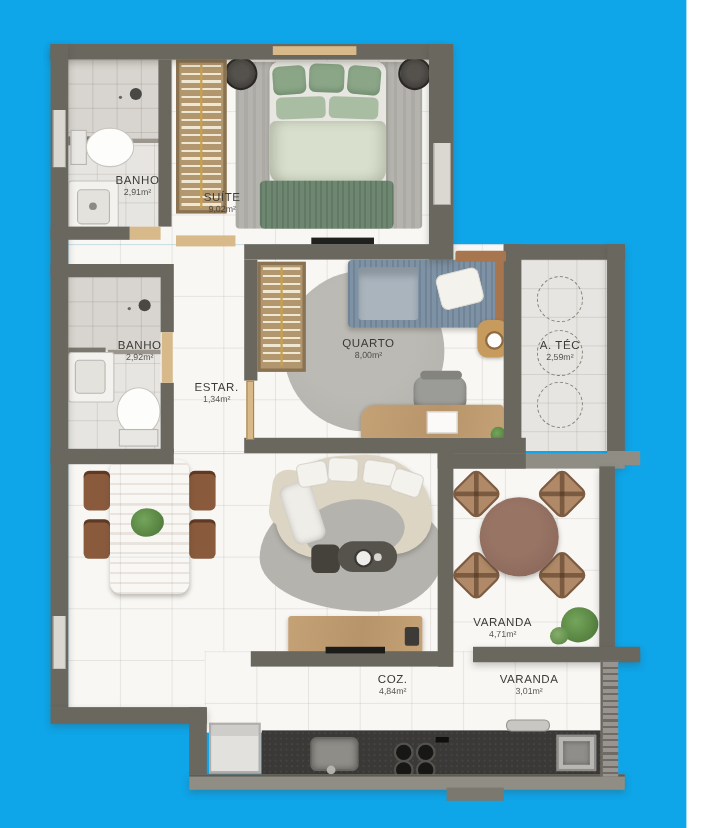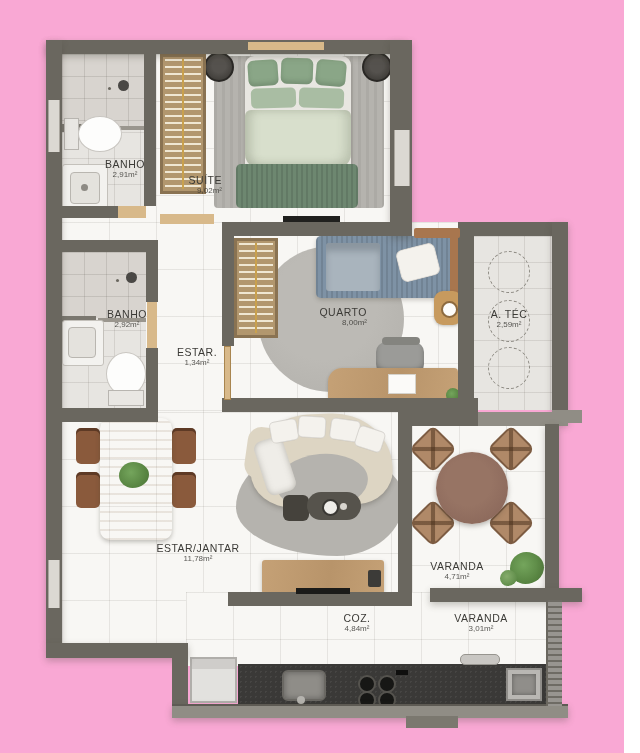--- a/index.html
+++ b/index.html
@@ -1,16 +1,16 @@
 <!DOCTYPE html>
 <html style="--wall: #6a675f; --wall_light: #908d85; --floor: #f8f7f4; --bath_floor: #e7e5e1; --wood: #c5a176; --wood_light: #d8b98a; --wood_dark: #a8764e; --rug: #b5b3ae; --bed_green: #6d8770; --pillow_green: #8aa687; --bed_blue: #7e92a5; --sofa: #ddd5c3; --chair_brown: #8a5a3c; --counter: #3a3937; --table_brown: #8a675a; --plant: #55813f; --text: #3b3a36;"><head>
 <meta charset="utf-8">
 <style>
   html,body{margin:0;padding:0;background:#ffffff;}
-  #stage{position:relative;width:624px;height:753px;background:#f9a8d4;overflow:hidden;
+  #stage{position:relative;width:624px;height:753px;background:#0ea5e9;overflow:hidden;
          font-family:"Liberation Sans",sans-serif;}
   .abs{position:absolute;}
   
   .floor{background-color:var(--floor);
     background-image:linear-gradient(rgba(120,115,105,.14) 1px,transparent 1px),
                      linear-gradient(90deg,rgba(120,115,105,.14) 1px,transparent 1px);
     background-size:47px 47px;}
   .bathfloor{background-color:var(--bath_floor);
     background-image:linear-gradient(rgba(110,105,95,.16) 1px,transparent 1px),
                      linear-gradient(90deg,rgba(110,105,95,.16) 1px,transparent 1px);
@@ -194,44 +194,40 @@
   <div class="abs threshold" style="left:118px;top:206px;width:28px;height:12px;"></div>
   <div class="abs threshold" style="left:147px;top:302px;width:10px;height:46px;"></div>
   <div class="abs threshold" style="left:160px;top:214px;width:54px;height:10px;"></div>
   <div class="abs" style="left:224px;top:346px;width:7px;height:54px;background:var(--wood_light);border:1px solid #a8854f;box-sizing:border-box;"></div>
   <div class="abs" style="left:283px;top:216px;width:57px;height:6px;background:#20201e;z-index:31;"></div>
 
   <div class="abs label" style="left:94px;top:158px;width:62px;">
     <span class="rname">BANHO</span>
       <span class="rarea">2,91m²</span>
   </div>
-  <div class="abs label" style="left:158px;top:174px;width:64px;text-align:right;">
+  <div class="abs label" style="left:170px;top:174px;width:64px;">
     <span class="rname">SUÍTE</span>
       <span class="rarea">9,02m²</span>
   </div>
   <div class="abs label" style="left:96px;top:308px;width:62px;">
     <span class="rname">BANHO</span>
       <span class="rarea">2,92m²</span>
   </div>
   <div class="abs label" style="left:168px;top:346px;width:58px;">
     <span class="rname">ESTAR.</span>
       <span class="rarea">1,34m²</span>
   </div>
-  <div class="abs label" style="left:303px;top:306px;width:64px;text-align:right;">
+  <div class="abs label" style="left:303px;top:306px;width:64px;">
     <span class="rname">QUARTO</span>
       <span class="rarea">8,00m²</span>
   </div>
   <div class="abs label" style="left:479px;top:308px;width:60px;">
     <span class="rname">A. TÉC</span>
       <span class="rarea">2,59m²</span>
   </div>
-  <div class="abs label" style="left:140px;top:542px;width:116px;">
-    <span class="rname">ESTAR/JANTAR</span>
-      <span class="rarea">11,78m²</span>
-  </div>
   <div class="abs label" style="left:424px;top:560px;width:66px;">
     <span class="rname">VARANDA</span>
       <span class="rarea">4,71m²</span>
   </div>
   <div class="abs label" style="left:327px;top:612px;width:60px;">
     <span class="rname">COZ.</span>
       <span class="rarea">4,84m²</span>
   </div>
   <div class="abs label" style="left:442px;top:612px;width:78px;">
     <span class="rname">VARANDA</span>

